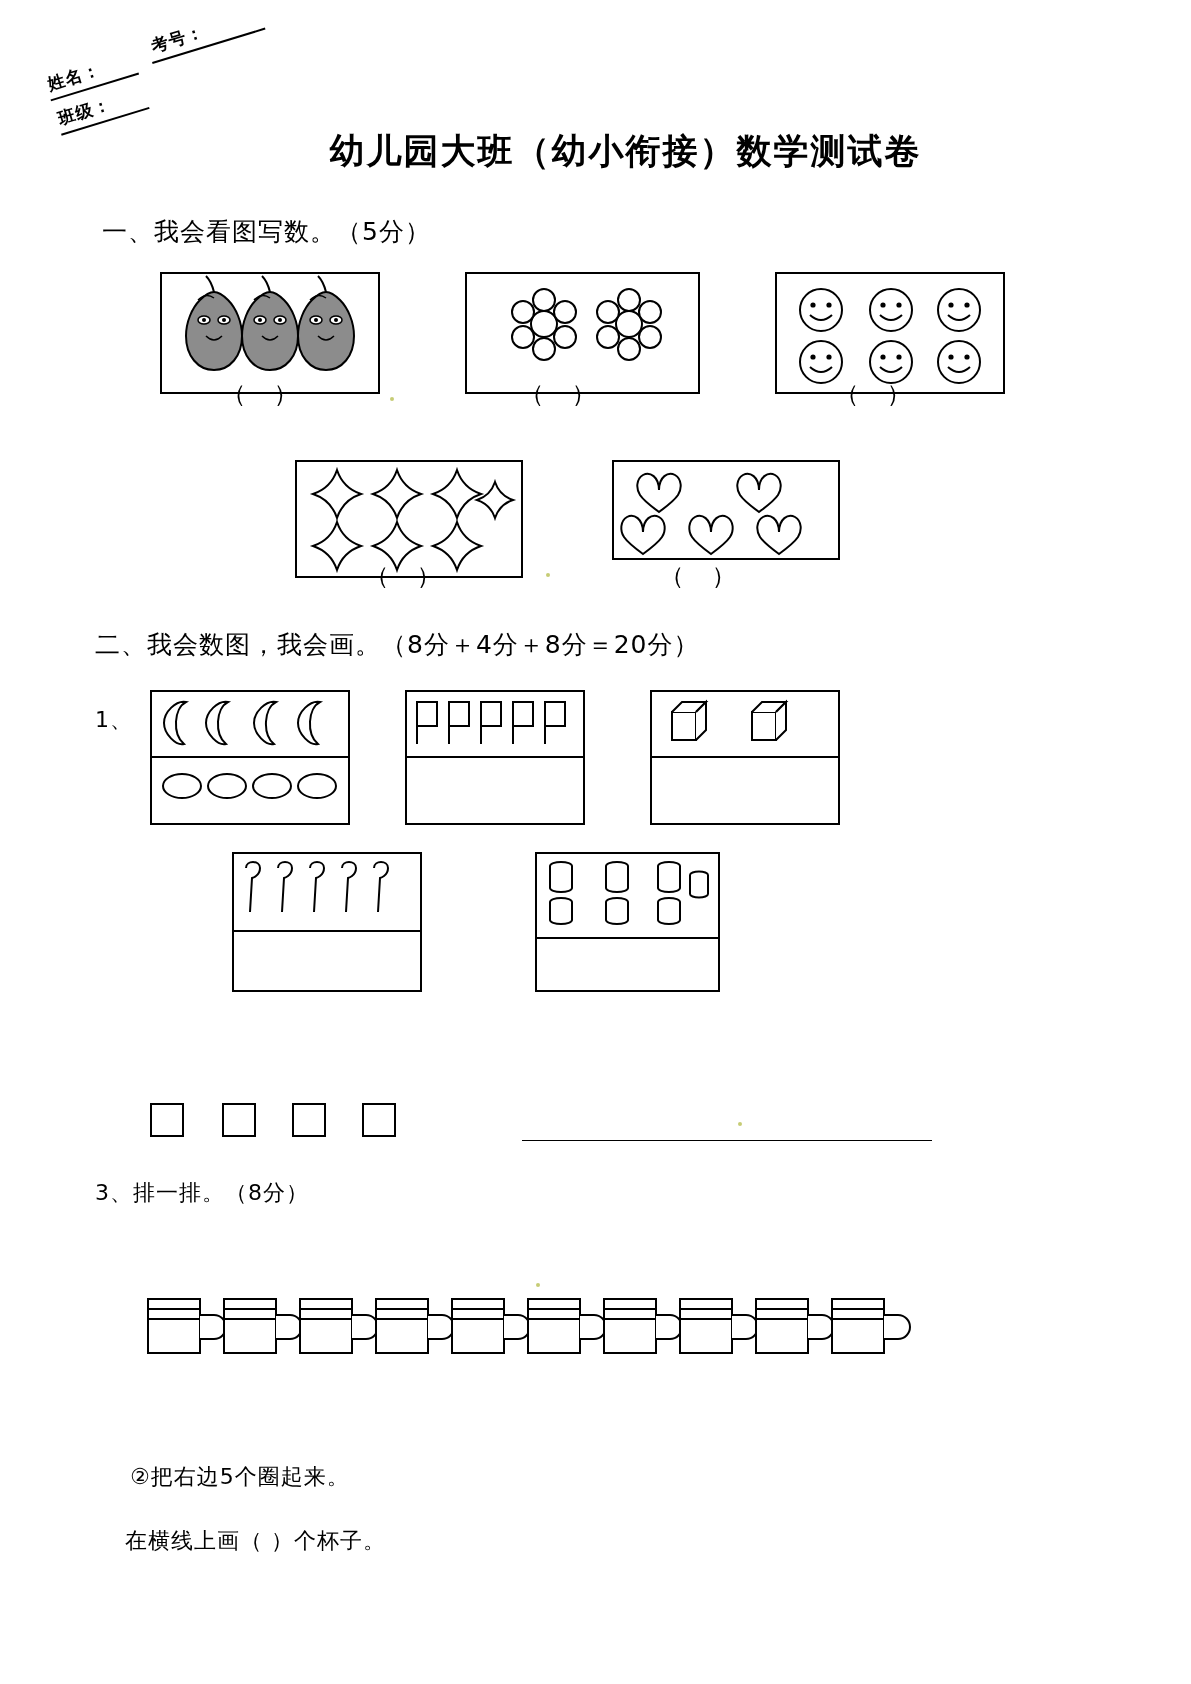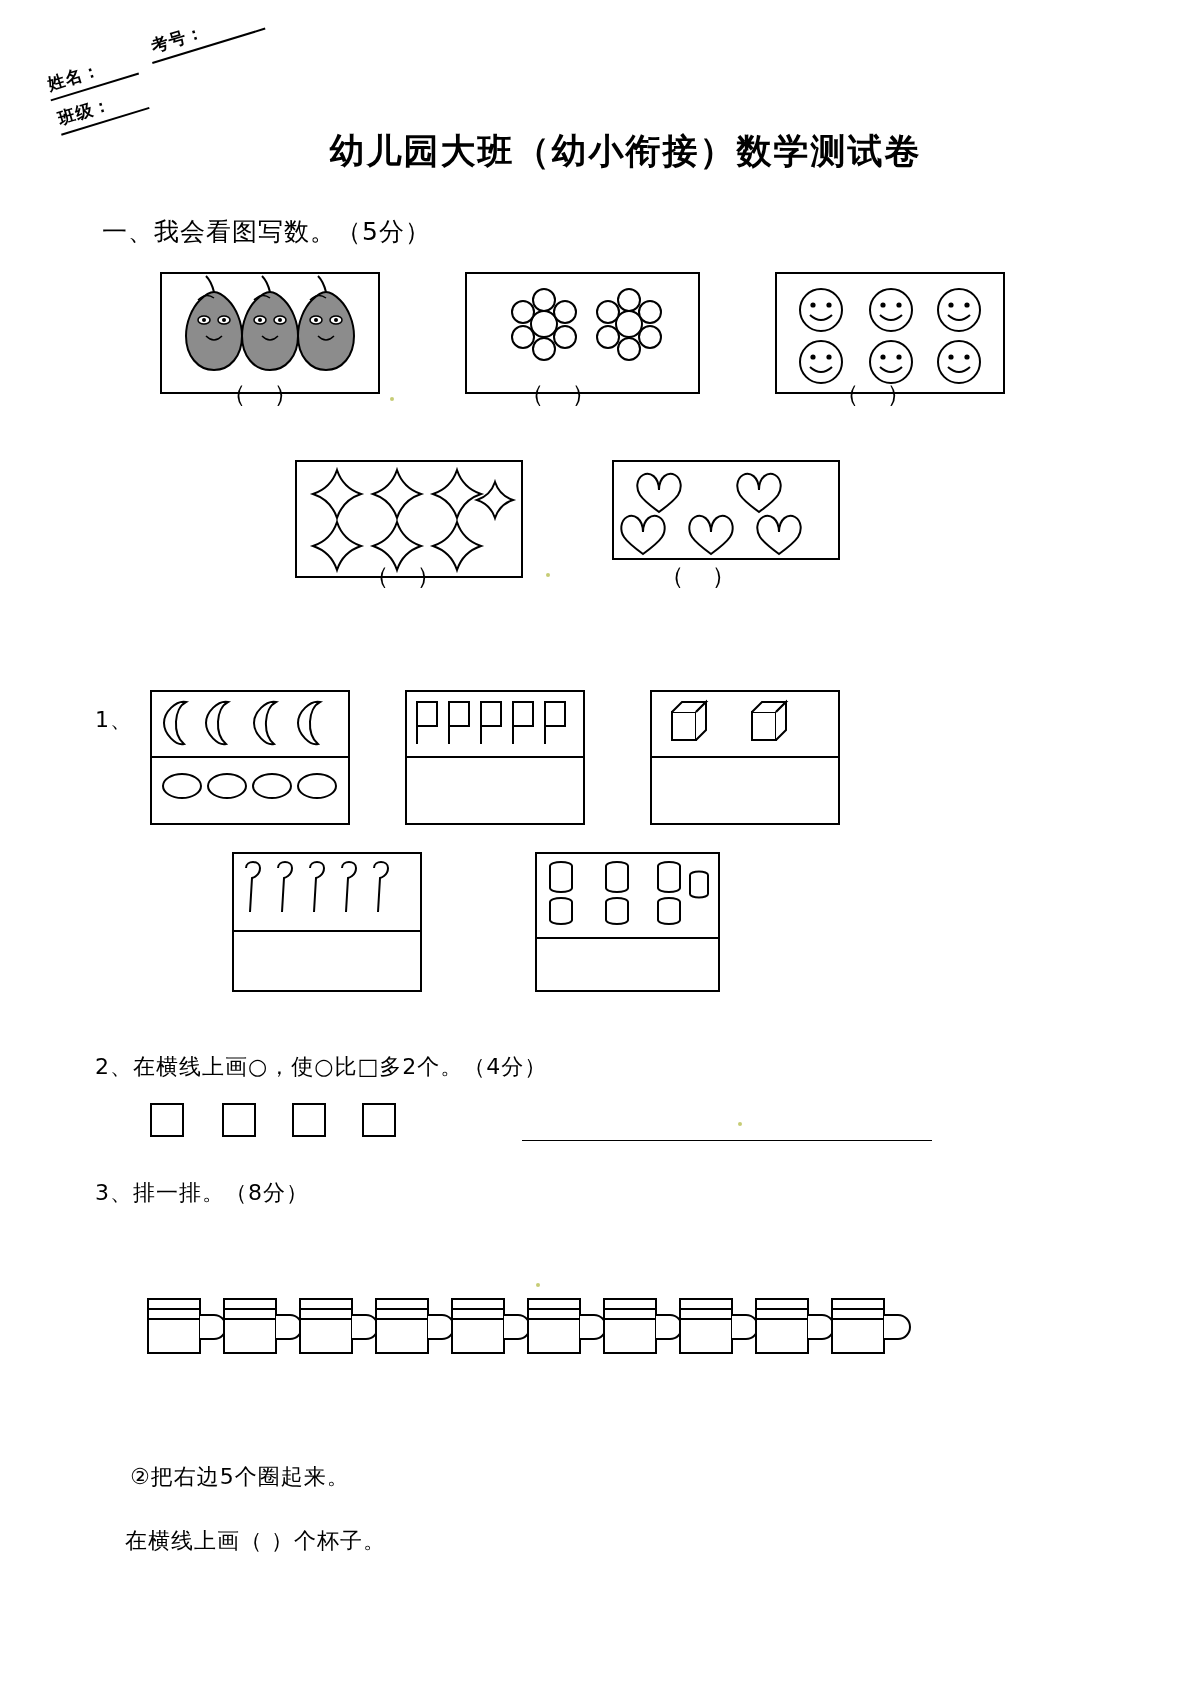--- a/index.html
+++ b/index.html
@@ -265,20 +265,21 @@
         <path d="M33 38 C33 25 24 19 17 23 C10 27 10 37 14 43 C18 49 33 60 33 60 C33 60 48 49 52 43 C56 37 56 27 49 23 C42 19 33 25 33 38 Z" transform="translate(64,32)"></path>
         <path d="M33 38 C33 25 24 19 17 23 C10 27 10 37 14 43 C18 49 33 60 33 60 C33 60 48 49 52 43 C56 37 56 27 49 23 C42 19 33 25 33 38 Z" transform="translate(132,32)"></path>
       </g>
     </svg>
   </div>
   <div class="paren" style="left:660px; top:560px;">（      ）</div>
 
   <div class="dot-green" style="left:390px; top:397px;"></div>
   <div class="dot-green" style="left:546px; top:573px;"></div>
 
+  <div class="sec-title" style="left:95px; top:628px;">二、我会数图，我会画。（8分＋4分＋8分＝20分）</div>
 
   <div class="body-text" style="left:95px; top:705px;">1、</div>
 
   <div class="box" style="left:150px; top:690px; width:200px; height:135px;">
     <svg width="196" height="60" viewBox="0 0 196 60">
       <g fill="#fff" stroke="#000" stroke-width="2">
         <path d="M28 8 C16 14 14 40 26 50 C18 52 6 40 6 29 C6 18 18 6 28 8 Z" transform="translate(6,2)"></path>
         <path d="M28 8 C16 14 14 40 26 50 C18 52 6 40 6 29 C6 18 18 6 28 8 Z" transform="translate(48,2)"></path>
         <path d="M28 8 C16 14 14 40 26 50 C18 52 6 40 6 29 C6 18 18 6 28 8 Z" transform="translate(96,2)"></path>
         <path d="M28 8 C16 14 14 40 26 50 C18 52 6 40 6 29 C6 18 18 6 28 8 Z" transform="translate(140,2)"></path>
@@ -364,21 +365,20 @@
           </g>
         <g transform="translate(120,42)">
             <ellipse cx="12" cy="6" rx="11" ry="4"></ellipse>
             <path d="M1 6 L1 24 A11 4 0 0 0 23 24 L23 6"></path>
           </g>
       </g>
     </svg>
     <div class="hline" style="left:-2px; top:83px; width:185px;"></div>
   </div>
 
-  <div class="body-text" style="left:95px; top:1052px;">2、在横线上画○，使○比□多2个。（4分）</div>
   <div class="sq" style="left:150px; top:1103px; width:34px; height:34px;"></div>
   <div class="sq" style="left:222px; top:1103px; width:34px; height:34px;"></div>
   <div class="sq" style="left:292px; top:1103px; width:34px; height:34px;"></div>
   <div class="sq" style="left:362px; top:1103px; width:34px; height:34px;"></div>
   <div class="answer-line" style="left:522px; top:1140px; width:410px;"></div>
   <div class="dot-green" style="left:738px; top:1122px;"></div>
 
   <div class="body-text" style="left:95px; top:1178px;text-align:right;">3、排一排。（8分）</div>
 
   <div class="ico" style="left:140px; top:1295px;">

